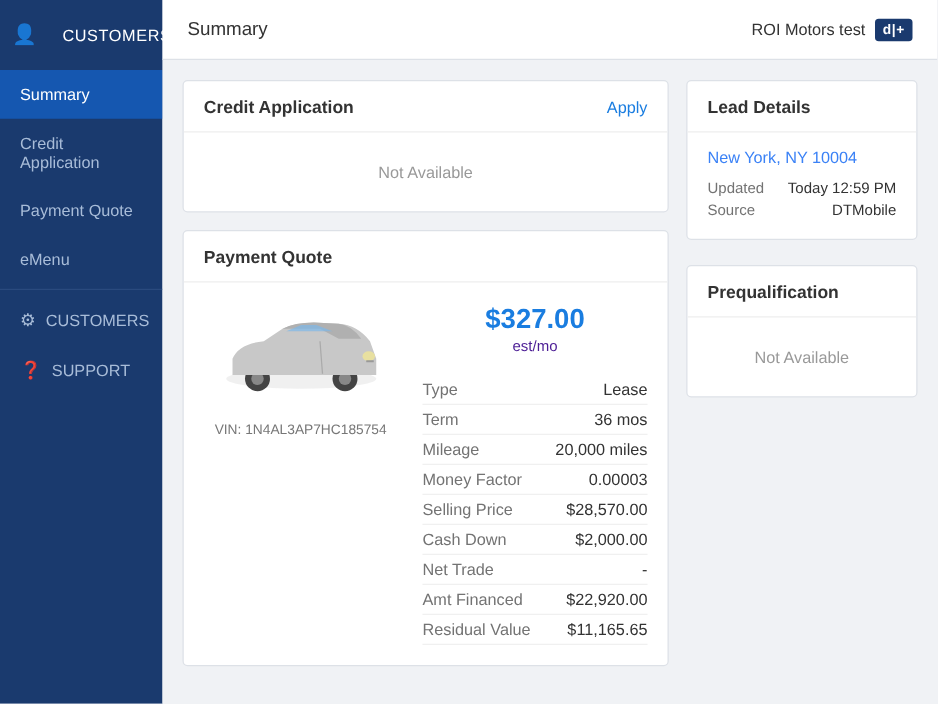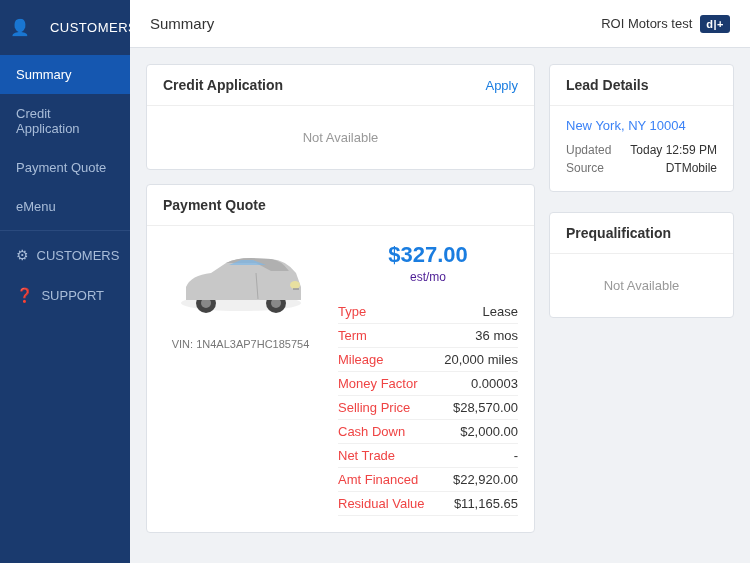--- a/index.html
+++ b/index.html
@@ -165,21 +165,21 @@
     .price-section { flex: 1; }
     .price-amount { color: #1a7de0; font-size: 22px; font-weight: bold; text-align: center; margin-bottom: 2px; }
     .price-estmo { color: #4c1d95; font-size: 12px; text-align: center; margin-bottom: 16px; }
     .detail-row {
       display: flex;
       justify-content: space-between;
       padding: 4px 0;
       font-size: 13px;
       border-bottom: 1px solid #f0f0f0;
     }
-    .detail-label { color: #ef4444; }
+    .detail-label { color: #737373; }
     .detail-value { color: #333; font-weight: 500; }
 
     
     .right-panel { width: 185px; display: flex; flex-direction: column; gap: 20px; flex-shrink: 0; }
 
     .lead-details-card .card-body { padding: 12px 16px; }
     .lead-location { font-size: 13px; color: #3b82f6; margin-bottom: 10px; font-weight: 500; }
     .lead-row { display: flex; justify-content: space-between; font-size: 12px; margin-bottom: 4px; }
     .lead-row-label { color: #737373; }
     .lead-row-value { color: #333; }

